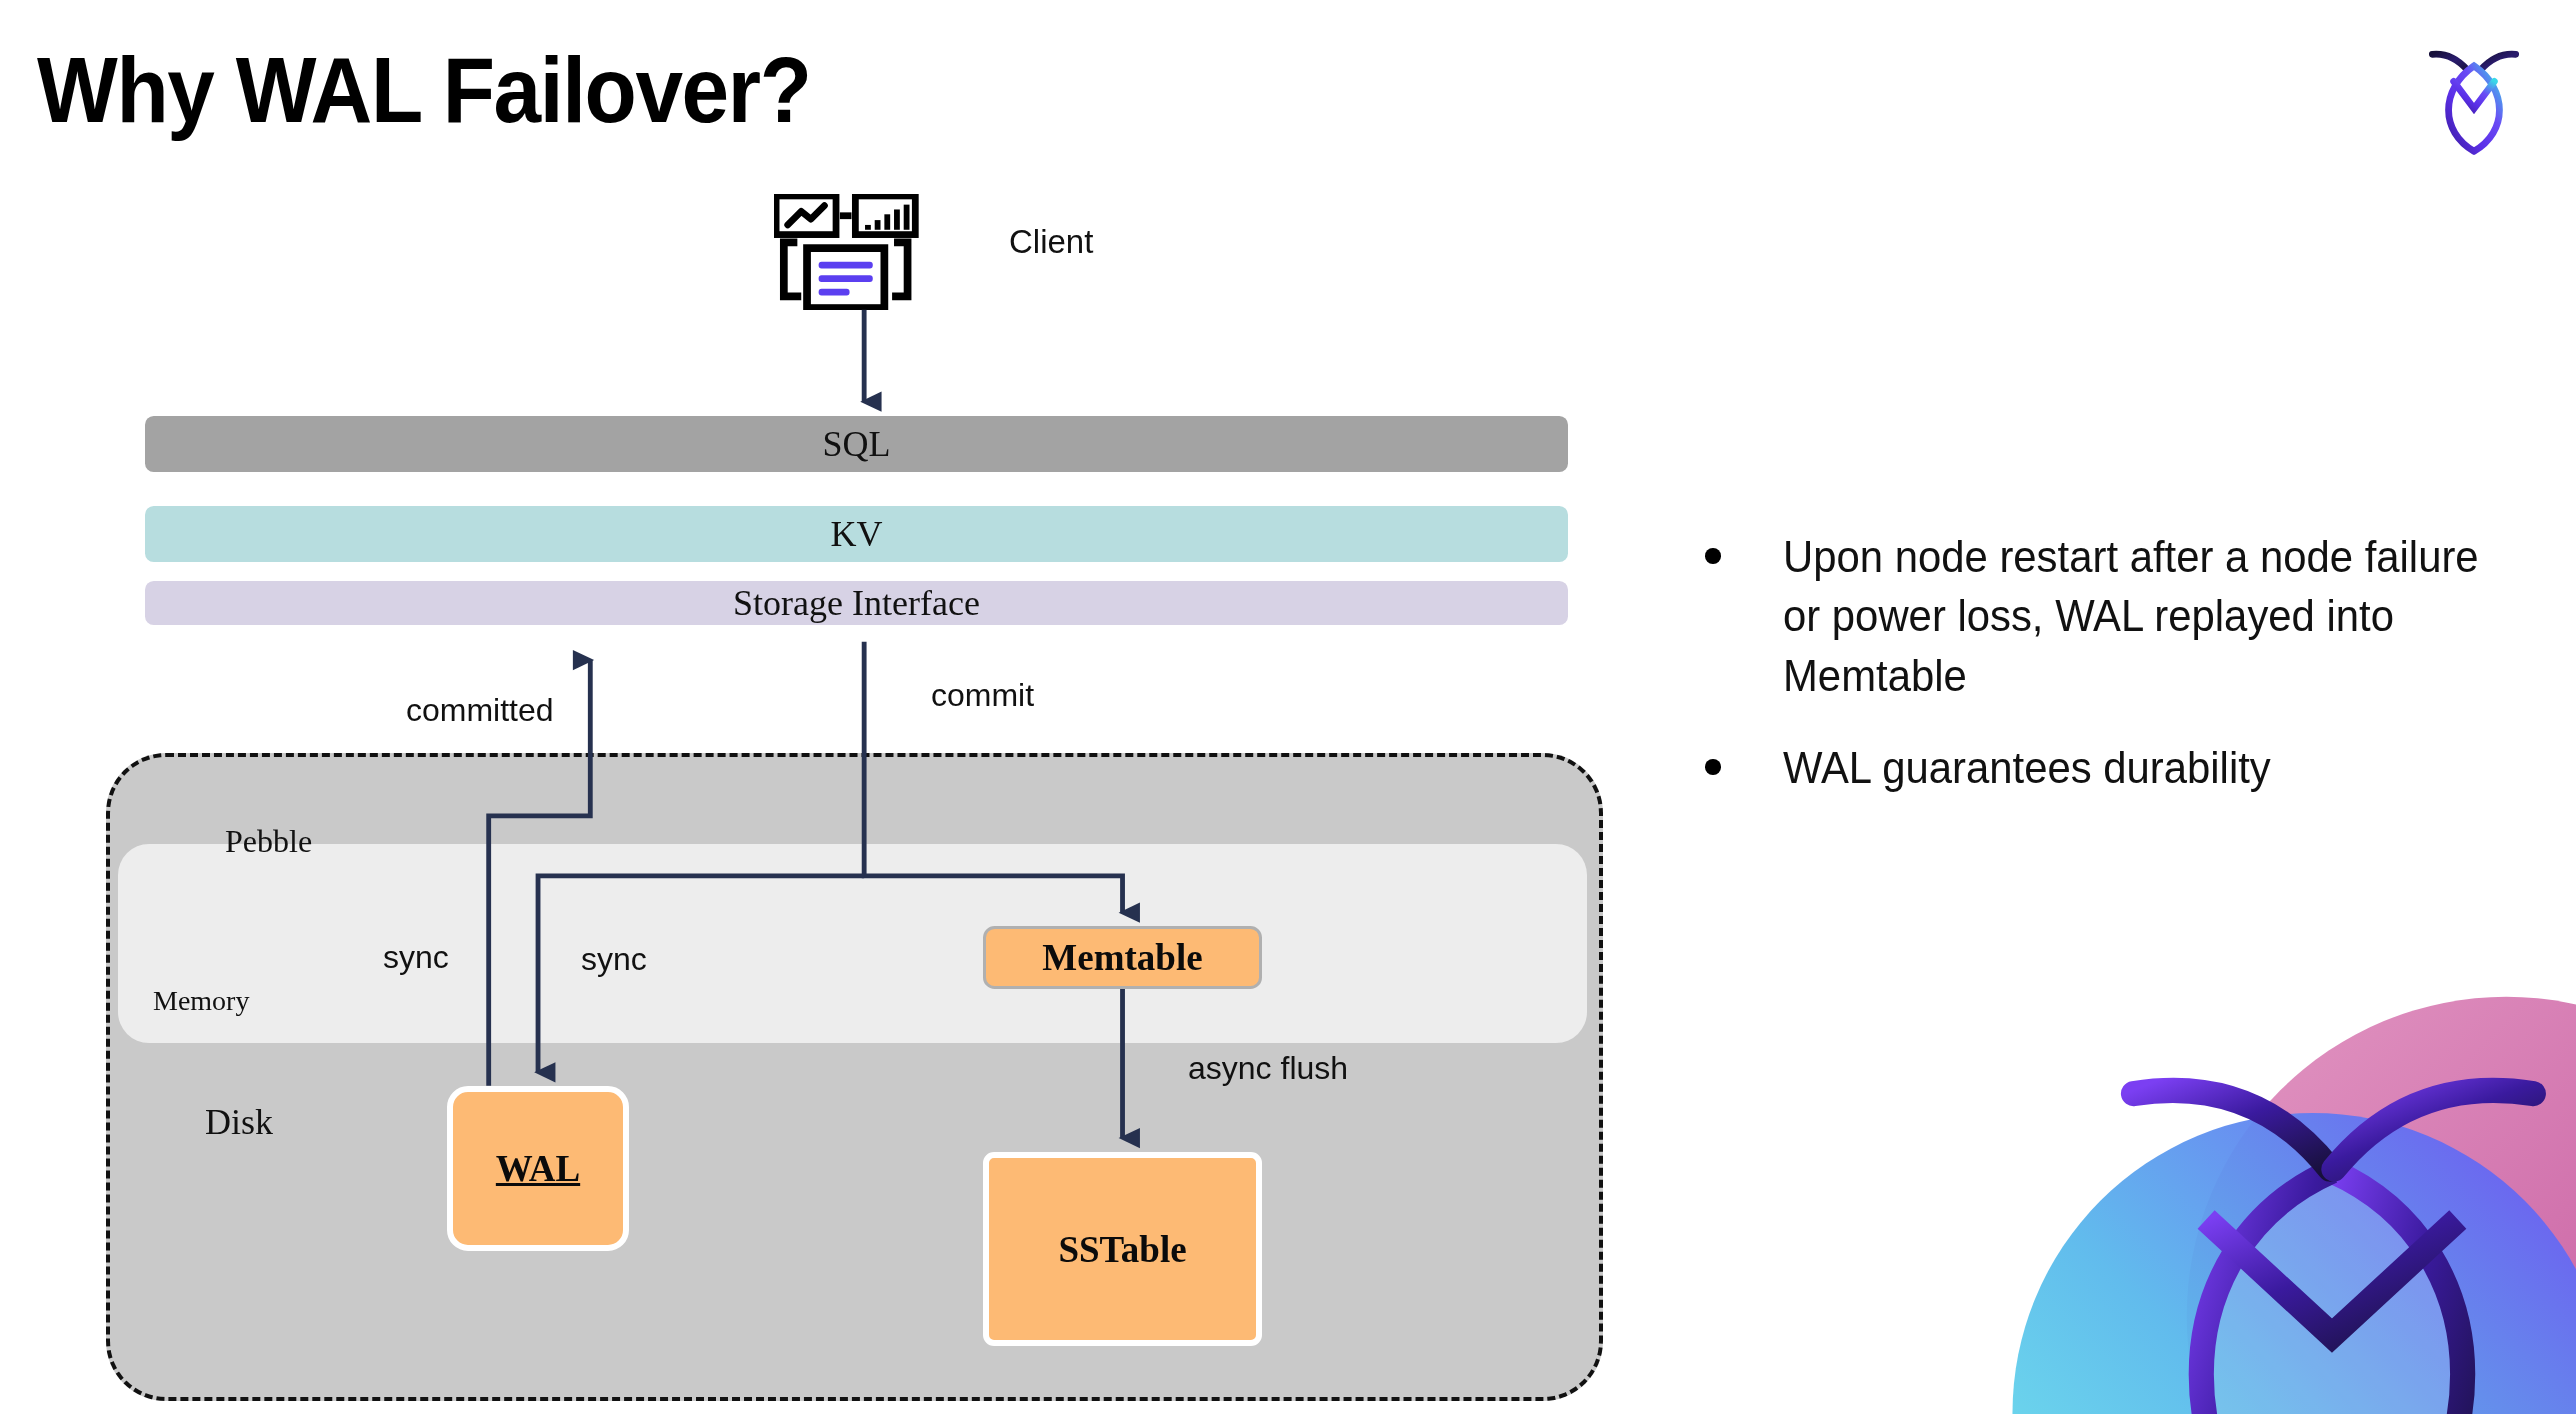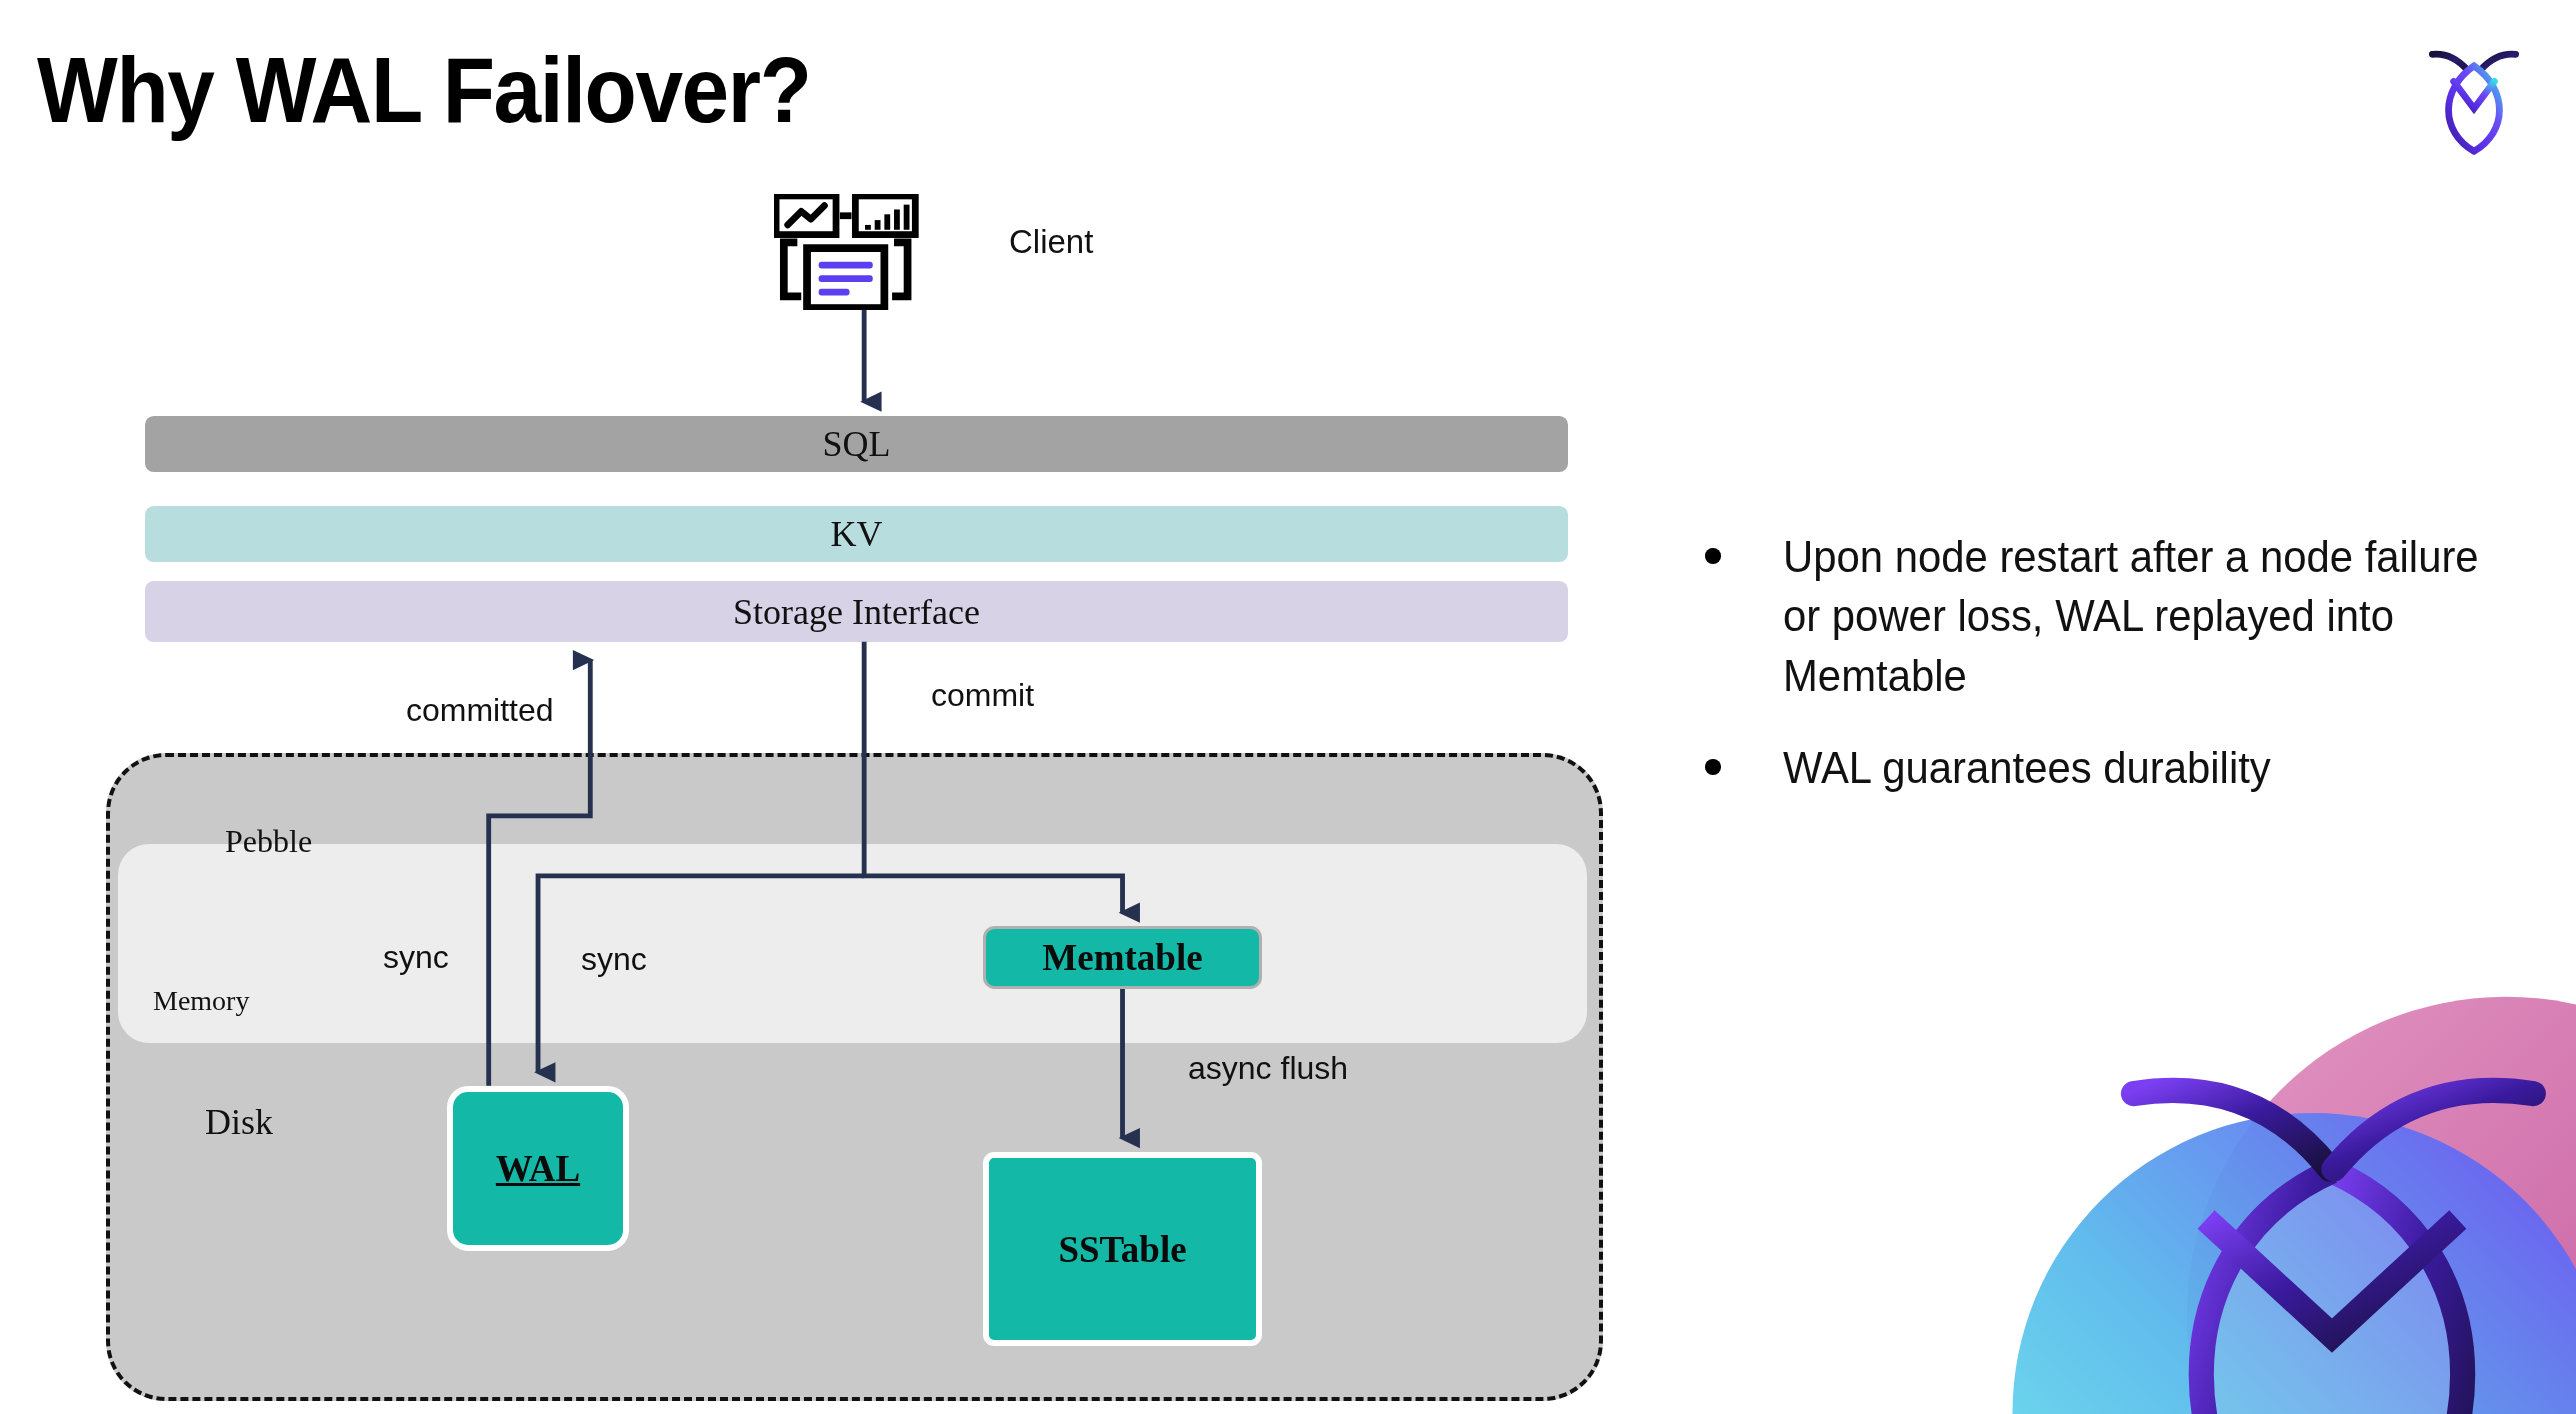--- a/index.html
+++ b/index.html
@@ -67,21 +67,21 @@
     display: flex;
     align-items: center;
     justify-content: center;
     font-family: "Liberation Serif", serif;
     font-size: 36px;
     color: #111111;
     box-sizing: border-box;
   }
   #bar-sql { top: 416px; }
   #bar-kv  { top: 506px; }
-  #bar-storage { top: 581px; height: 61px; }
+  #bar-storage { top: 581px; height: 44px; }
 
   
   #pebble-box {
     position: absolute;
     left: 106px; top: 753px;
     width: 1497px; height: 648px;
     background: #C9C9C9;
     border: 4.8px dashed #111111;
     border-radius: 60px;
     box-sizing: border-box;
@@ -113,21 +113,21 @@
     position: absolute;
     left: 205px; top: 1101px;
     font-family: "Liberation Serif", serif;
     font-size: 36px;
     color: #111111;
   }
 
   
   .node-box {
     position: absolute;
-    background: #14b8a6;
+    background: #fdba74;
     display: flex;
     align-items: center;
     justify-content: center;
     font-family: "Liberation Serif", serif;
     font-weight: 700;
     font-size: 37px;
     color: #0b0b0b;
     box-sizing: border-box;
   }
   #node-memtable {

